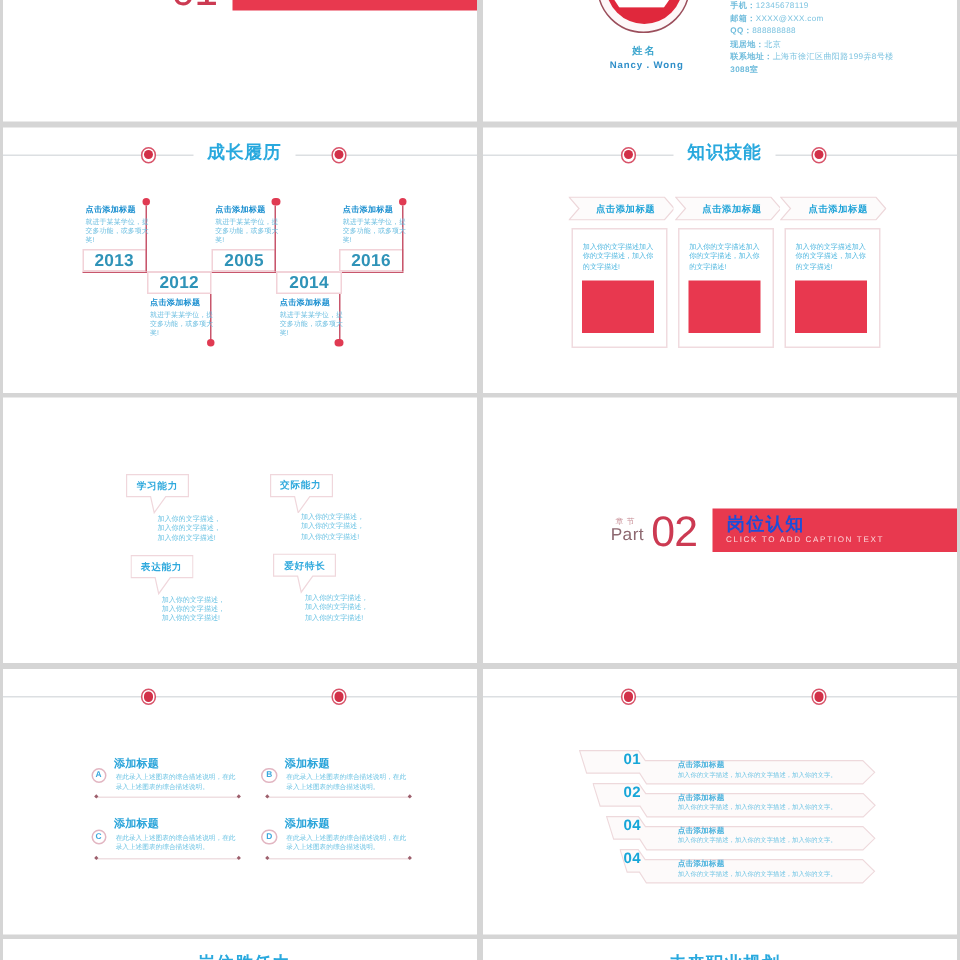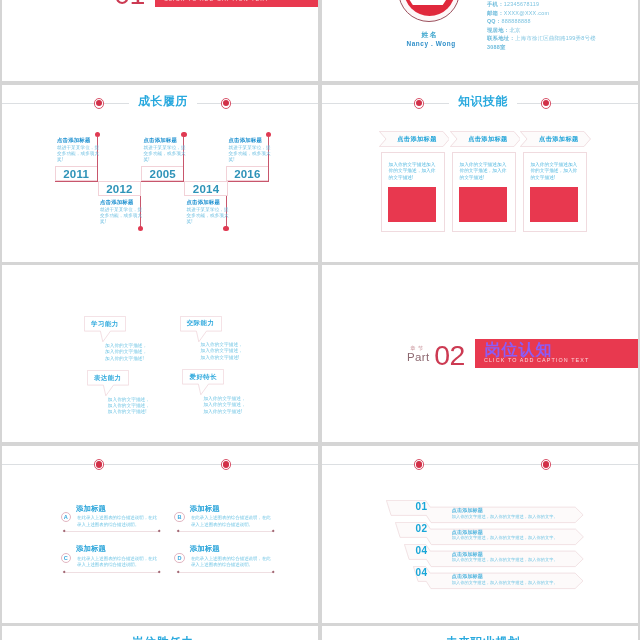--- a/index.html
+++ b/index.html
@@ -52,22 +52,22 @@
   #s5 .bub{position:absolute;width:42px;height:15.5px;}
   #s5 .bub svg{position:absolute;left:0;top:0;}
   #s5 .bub span{position:absolute;left:0;top:0;width:42px;height:15.5px;
         display:flex;align-items:center;justify-content:center;
         font-size:6.4px;font-weight:700;color:#2fa9dd;letter-spacing:.5px;}
   #s5 .bbody{position:absolute;width:46px;font-size:4.7px;line-height:6.3px;
         color:#6ec4e4;letter-spacing:0;}
 
   
   .sec .band{position:absolute;left:152.5px;top:73.6px;width:164px;height:29.2px;background:#e8394f;}
-  .sec .bandzh{position:absolute;left:162.5px;top:78px;font-size:16px;font-weight:700;
-        color:#8b5cf6;letter-spacing:1px;line-height:13px;text-align:right;}
+  .sec .bandzh{position:absolute;left:162.5px;top:78px;font-size:12px;font-weight:700;
+        color:#1d4ed8;letter-spacing:1px;line-height:13px;text-align:right;}
   .sec .banden{position:absolute;left:162px;top:92.3px;font-size:5.4px;color:#fbd4d8;
         letter-spacing:1.1px;line-height:6px;}
   .sec .zj{position:absolute;left:88.3px;top:81px;font-size:5.2px;color:#c78d95;
         letter-spacing:2.4px;line-height:5px;}
   .sec .part{position:absolute;left:85.1px;top:85.4px;font-size:11.5px;color:#8d6870;
         letter-spacing:.3px;line-height:12px;}
   .sec .num{position:absolute;left:112.2px;top:76.3px;font-size:28.5px;color:#cc3a52;
         font-weight:300;line-height:28px;letter-spacing:-.5px;}
 
   
@@ -148,21 +148,21 @@
       <div class="tbar"></div>
       <div class="tdot l">
             <i></i>
           </div>
       <div class="tdot r">
             <i></i>
           </div>
       <div class="ttext"><span>成长履历</span></div>
     </div>
     <div class="tl-axis"></div>
-    <div class="yr up" style="left:52.5px">2011</div>
+    <div class="yr up" style="left:52.5px">2013</div>
     <div class="yr dn" style="left:95.8px">2012</div>
     <div class="yr up" style="left:139.1px">2005</div>
     <div class="yr dn" style="left:182.4px">2014</div>
     <div class="yr up" style="left:223.7px">2016</div>
 
     <div class="stem" style="left:94.8px;top:52.0px;height:44px"></div>
     <div class="stem" style="left:138.1px;top:111.5px;height:32px"></div>
     <div class="stem" style="left:181.4px;top:52.0px;height:44px"></div>
     <div class="stem" style="left:223.7px;top:111.5px;height:32px"></div>
     <div class="stem" style="left:266.0px;top:52.0px;height:44px"></div>

